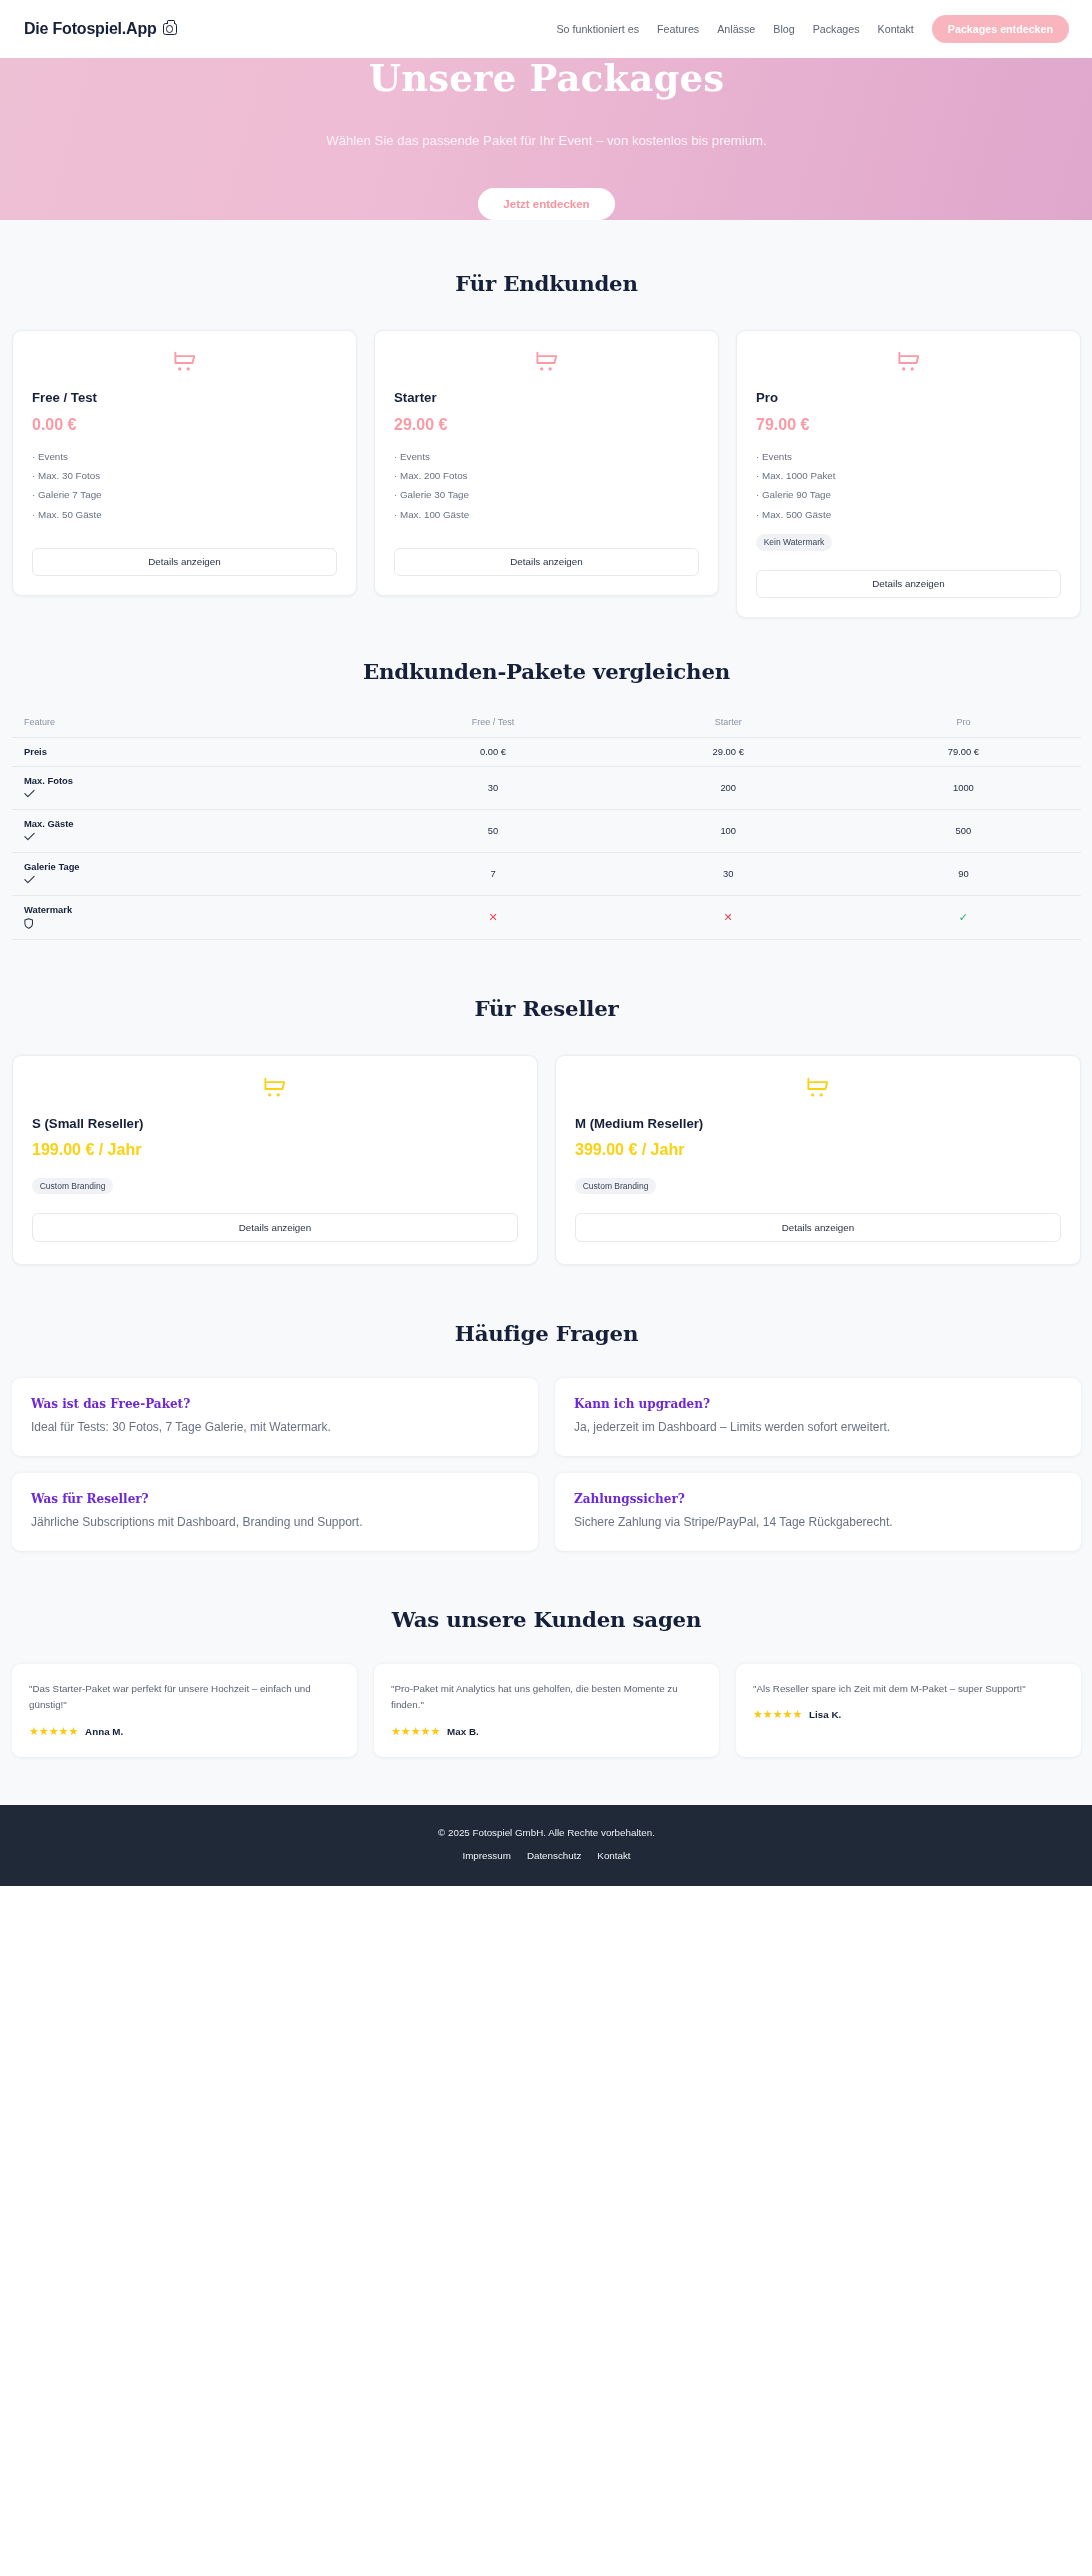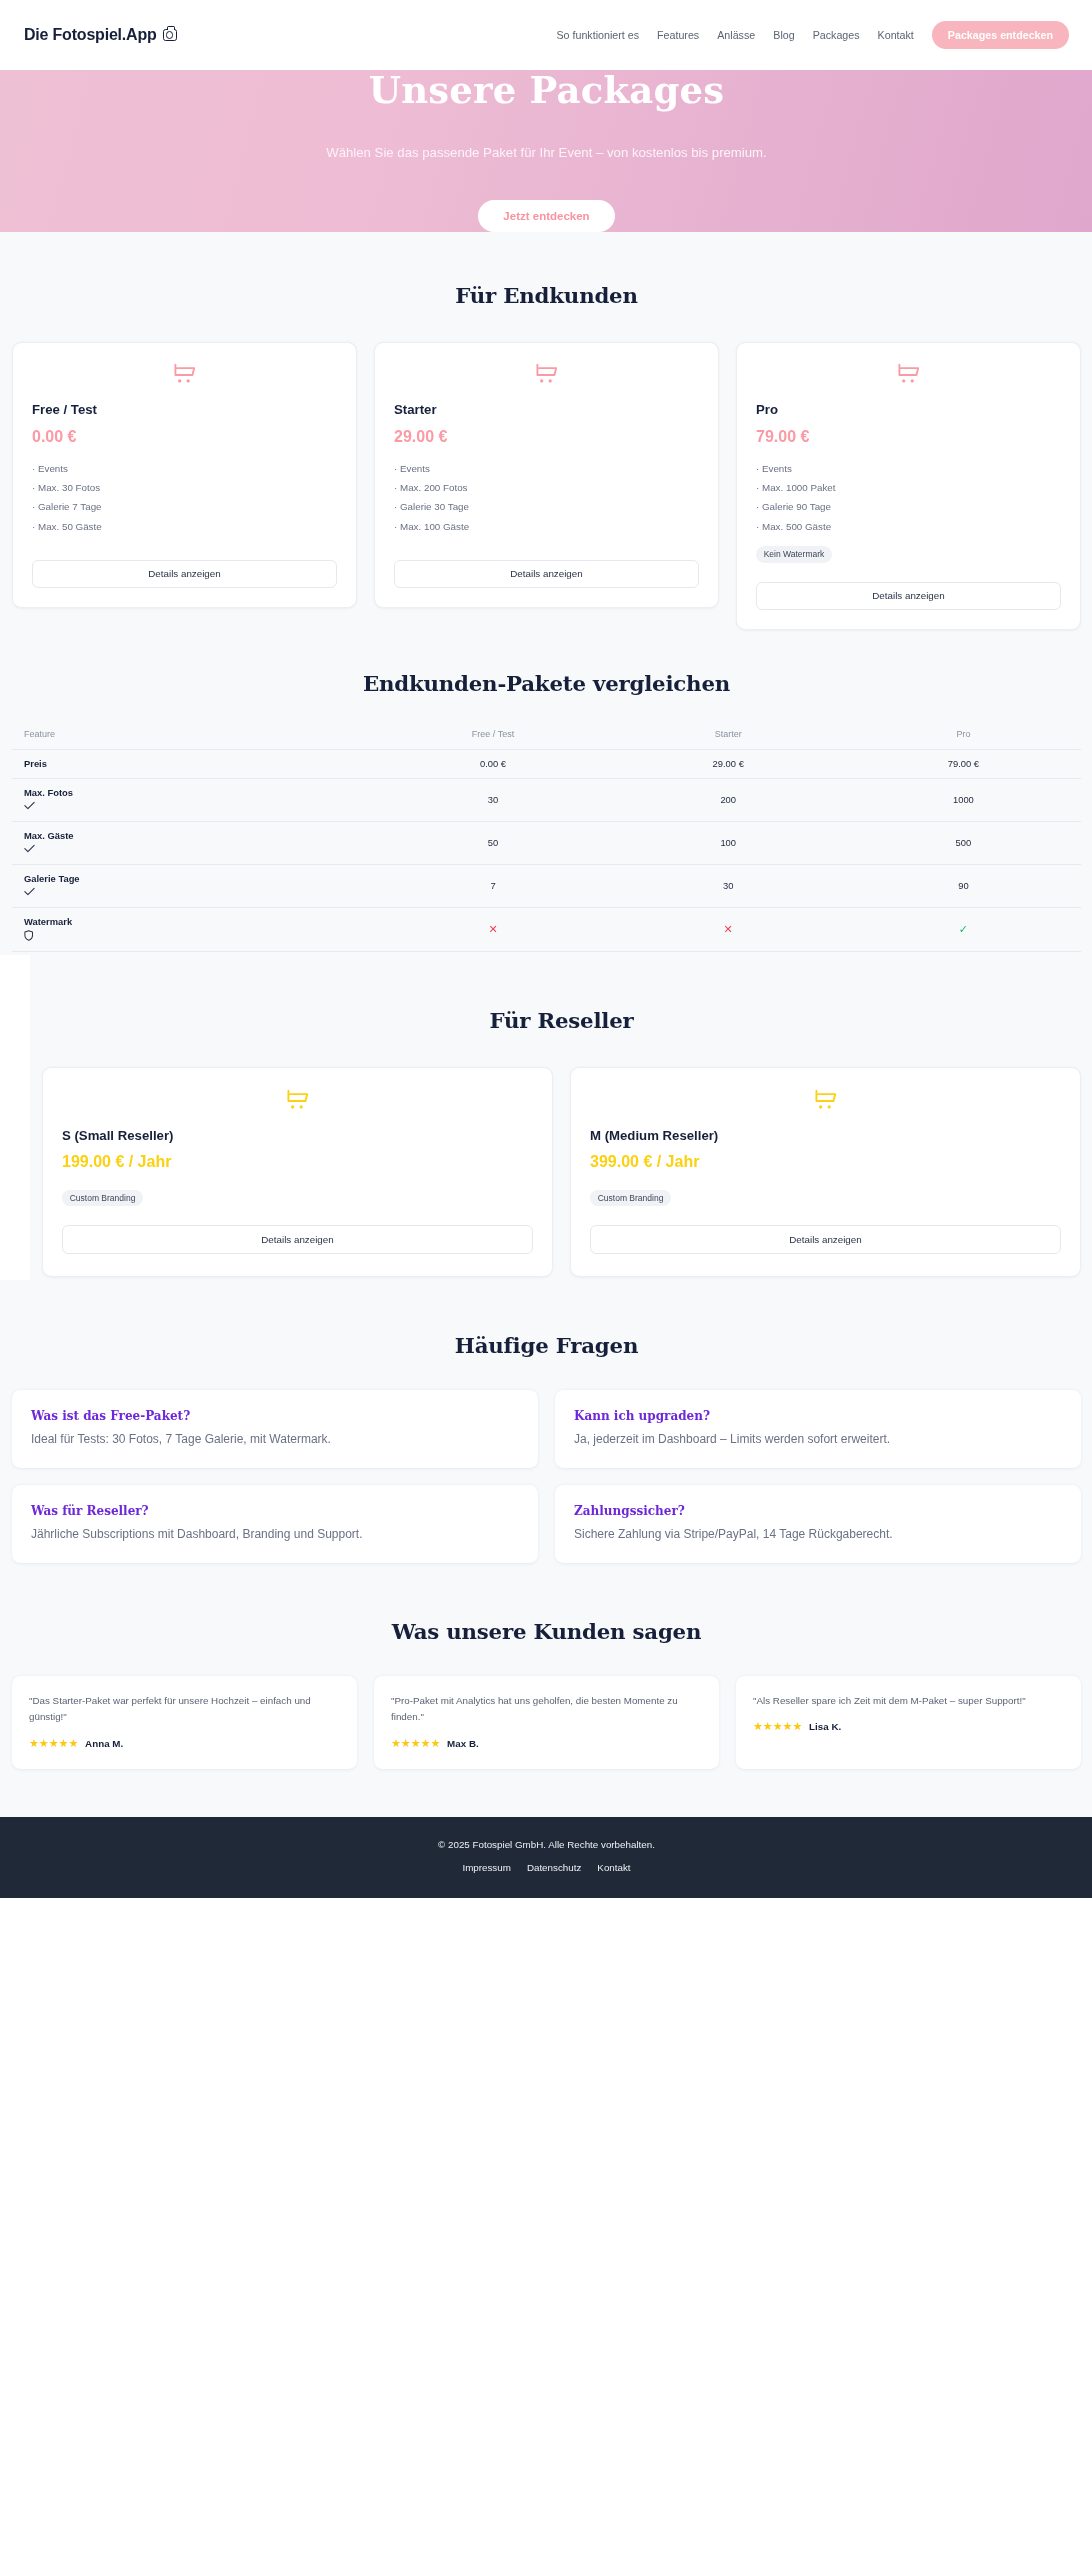--- a/index.html
+++ b/index.html
@@ -9,21 +9,21 @@
     width: 1093px;
     background: #ffffff;
     font-family: "Liberation Sans", sans-serif;
     -webkit-font-smoothing: antialiased;
   }
 
   .page { width: 1093px; position: relative; }
 
   
   .navbar {
-    height: 70px;
+    height: 58px;
     background: #ffffff;
     display: flex;
     align-items: center;
     padding: 0 24px;
     position: relative;
     z-index: 5;
   }
   .brand {
     display: flex;
     align-items: center;
@@ -221,21 +221,21 @@
     font-weight: 700;
     font-size: 9.4px;
     color: #17203a;
   }
   table.compare td.col { text-align: center; }
   .row-icon { display: block; margin-top: 2.6px; }
   .x-mark { color: #ef4258; font-size: 11px; }
   .check-mark { color: #22b36b; font-size: 11px; }
 
   
-  .reseller-wrap { padding-top: 53px; margin-left: 30px; }
+  .reseller-wrap { padding-top: 53px; }
   .cards.reseller { margin-top: 34px; }
   .cards.reseller .card { padding-bottom: 22px; }
 
   
   .faq-wrap { padding-top: 53px; }
   .faq-grid {
     display: grid;
     grid-template-columns: 1fr 1fr;
     gap: 17px;
     margin-top: 32px;

